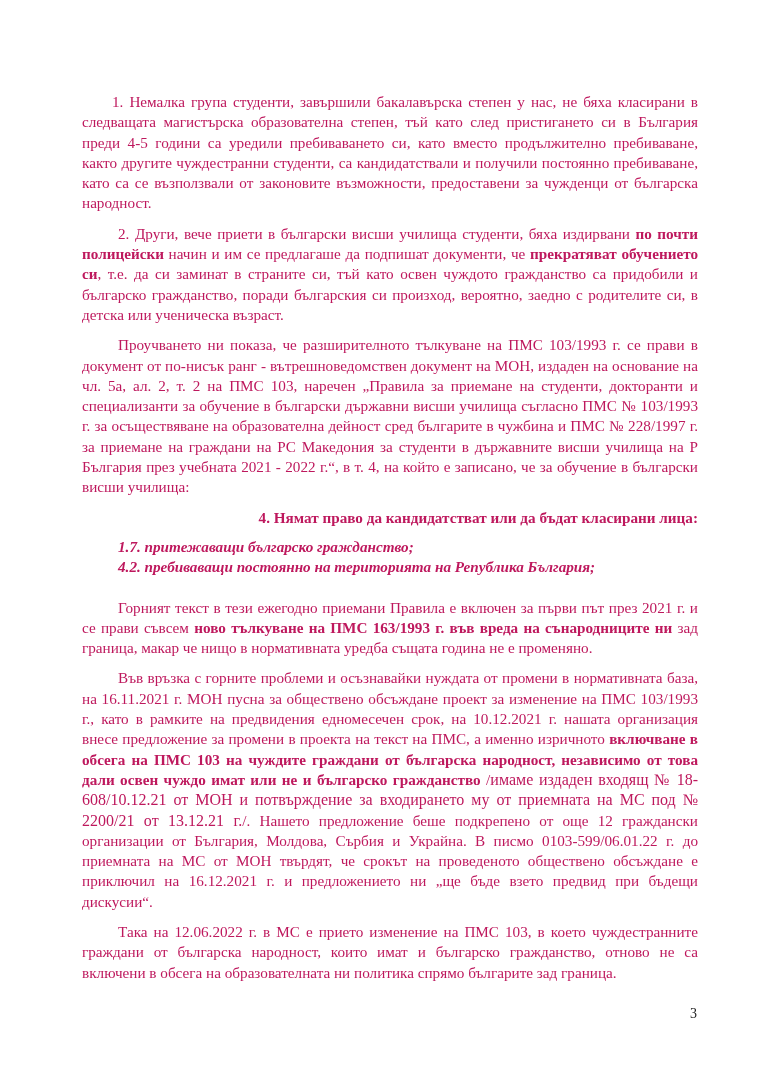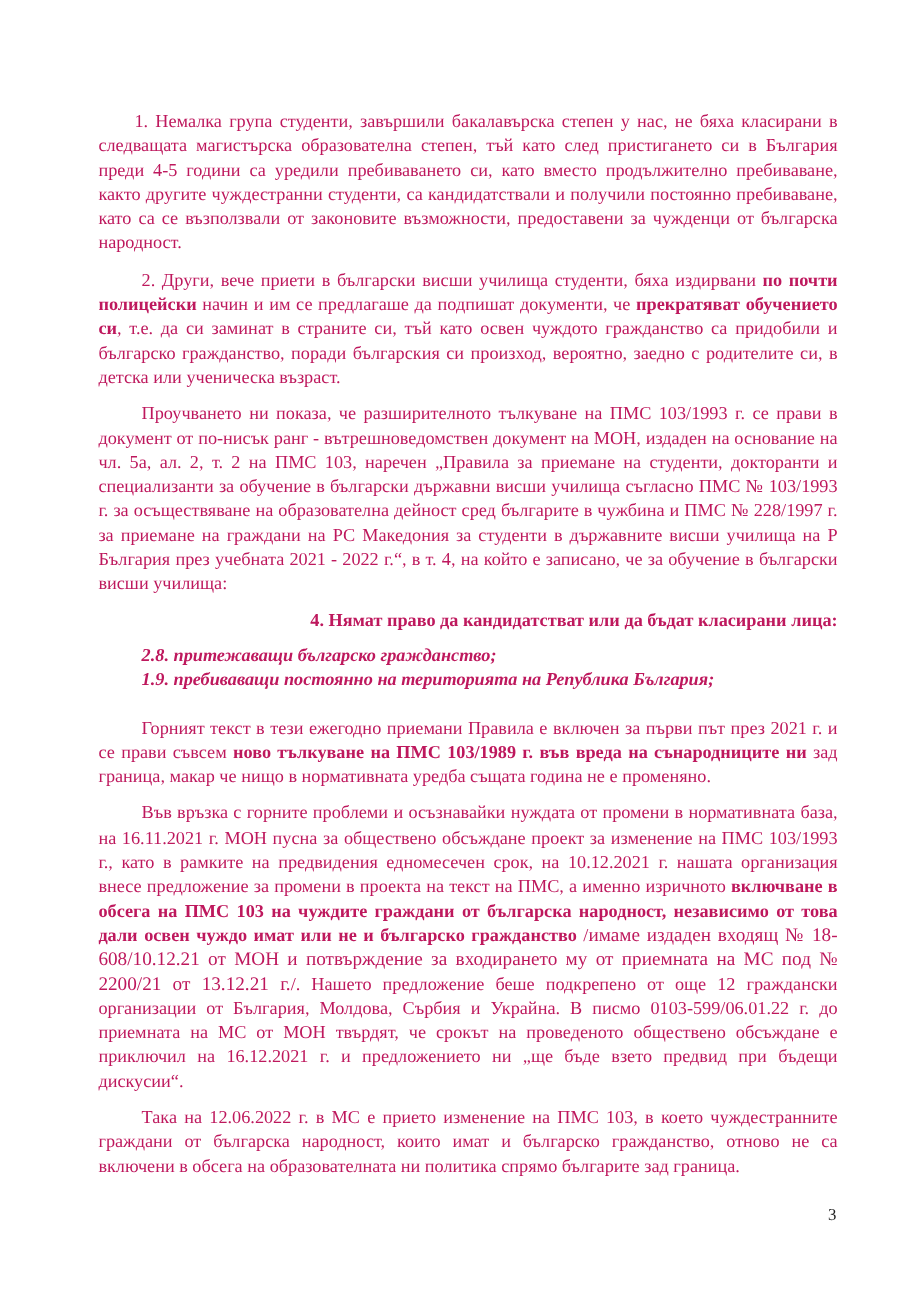--- a/index.html
+++ b/index.html
@@ -29,25 +29,25 @@
 
   <p class="para tight"><span>1. Немалка група студенти, завършили бакалавърска степен у нас, не бяха класирани в следващата магистърска образователна степен, тъй като след пристигането си в България преди 4-5 години са уредили пребиваването си, като вместо продължително пребиваване, както другите чуждестранни студенти, са кандидатствали и получили постоянно пребиваване, като са се възползвали от законовите възможности, предоставени за чужденци от българска народност.</span></p>
 
   <p class="para"><span>2. Други, вече приети в български висши училища студенти, бяха издирвани </span><b>по почти полицейски</b><span> начин и им се предлагаше да подпишат документи, че </span><b>прекратяват обучението си</b><span>, т.е. да си заминат в страните си, тъй като освен чуждото гражданство са придобили и българско гражданство, поради българския си произход, вероятно, заедно с родителите си, в детска или ученическа възраст.</span></p>
 
   <p class="para"><span>Проучването ни показа, че разширителното тълкуване на ПМС 103/1993 г. се прави в документ от по-нисък ранг - вътрешноведомствен документ на МОН, издаден на основание на чл. 5а, ал. 2, т. 2 на ПМС 103, наречен „Правила за приемане на студенти, докторанти и специализанти за обучение в български държавни висши училища съгласно ПМС № 103/1993 г. за осъществяване на образователна дейност сред българите в чужбина и ПМС № 228/1997 г. за приемане на граждани на РС Македония за студенти в държавните висши училища на Р България през учебната 2021 - 2022 г.“, в т. 4, на който е записано, че за обучение в български висши училища:</span></p>
 
   <p class="quote-head">4. Нямат право да кандидатстват или да бъдат класирани лица:</p>
 
   <p class="quote-items">
-    <span class="quote-item">2.8. притежаващи българско гражданство;</span>
-    <span class="quote-item">1.9. пребиваващи постоянно на територията на Република България;</span>
+    <span class="quote-item">1.7. притежаващи българско гражданство;</span>
+    <span class="quote-item">4.2. пребиваващи постоянно на територията на Република България;</span>
   </p>
 
-  <p class="para"><span>Горният текст в тези ежегодно приемани Правила е включен за първи път през 2021 г. и се прави  съвсем </span><b>ново тълкуване на ПМС 103/1989 г. във вреда на сънародниците ни</b><span> зад граница, макар че нищо в нормативната уредба същата година не е променяно.</span></p>
+  <p class="para"><span>Горният текст в тези ежегодно приемани Правила е включен за първи път през 2021 г. и се прави  съвсем </span><b>ново тълкуване на ПМС 163/1993 г. във вреда на сънародниците ни</b><span> зад граница, макар че нищо в нормативната уредба същата година не е променяно.</span></p>
 
   <p class="para"><span>Във връзка с горните проблеми и осъзнавайки нуждата от промени в нормативната база, на 16.11.2021 г. МОН пусна за обществено обсъждане проект за изменение на ПМС 103/1993 г., като в рамките на предвидения едномесечен срок, на 10.12.2021 г. нашата организация внесе предложение за промени в проекта на текст на ПМС, а именно изричното </span><b>включване в обсега на ПМС 103 на чуждите граждани от българска народност, независимо от това дали освен чуждо имат или не и българско гражданство</b><span> /</span><span class="small-it">имаме издаден входящ № 18-608/10.12.21 от МОН и потвърждение за входирането му от приемната на МС под № 2200/21 от 13.12.21 г.</span><span>/. Нашето предложение беше подкрепено от още 12 граждански организации от България, Молдова, Сърбия и Украйна. В писмо 0103-599/06.01.22 г. до приемната на МС от МОН твърдят, че срокът на проведеното обществено обсъждане е приключил на 16.12.2021 г. и предложението ни „ще бъде взето предвид при бъдещи дискусии“.</span></p>
 
   <p class="para"><span>Така на 12.06.2022 г. в МС е прието изменение на ПМС 103, в което чуждестранните граждани от българска народност, които имат и българско гражданство, отново не са включени в обсега на образователната ни политика спрямо българите зад граница.</span></p>
 
 </div>
 
 <div class="page-number">3</div>
 
 </body></html>

